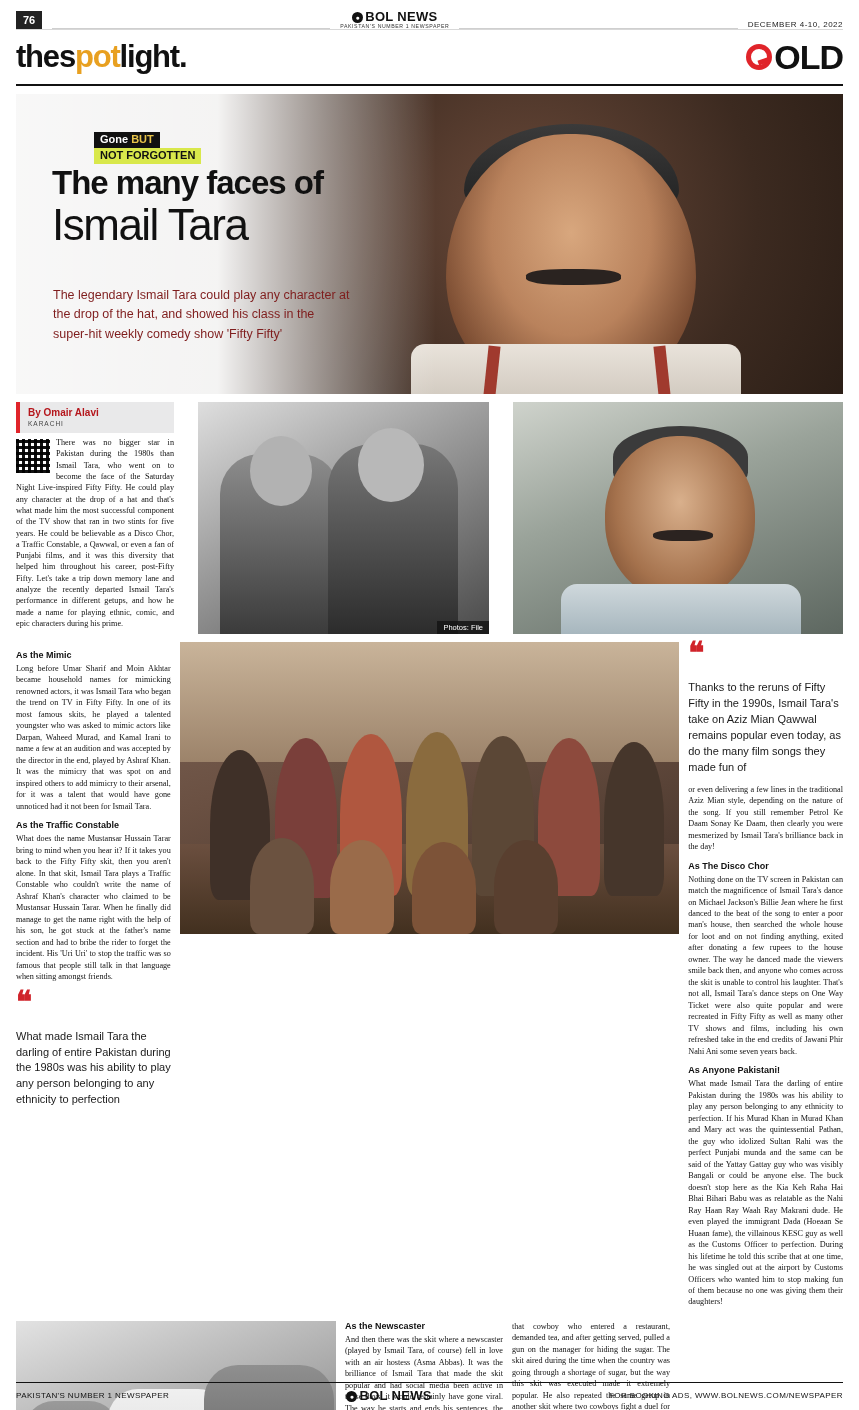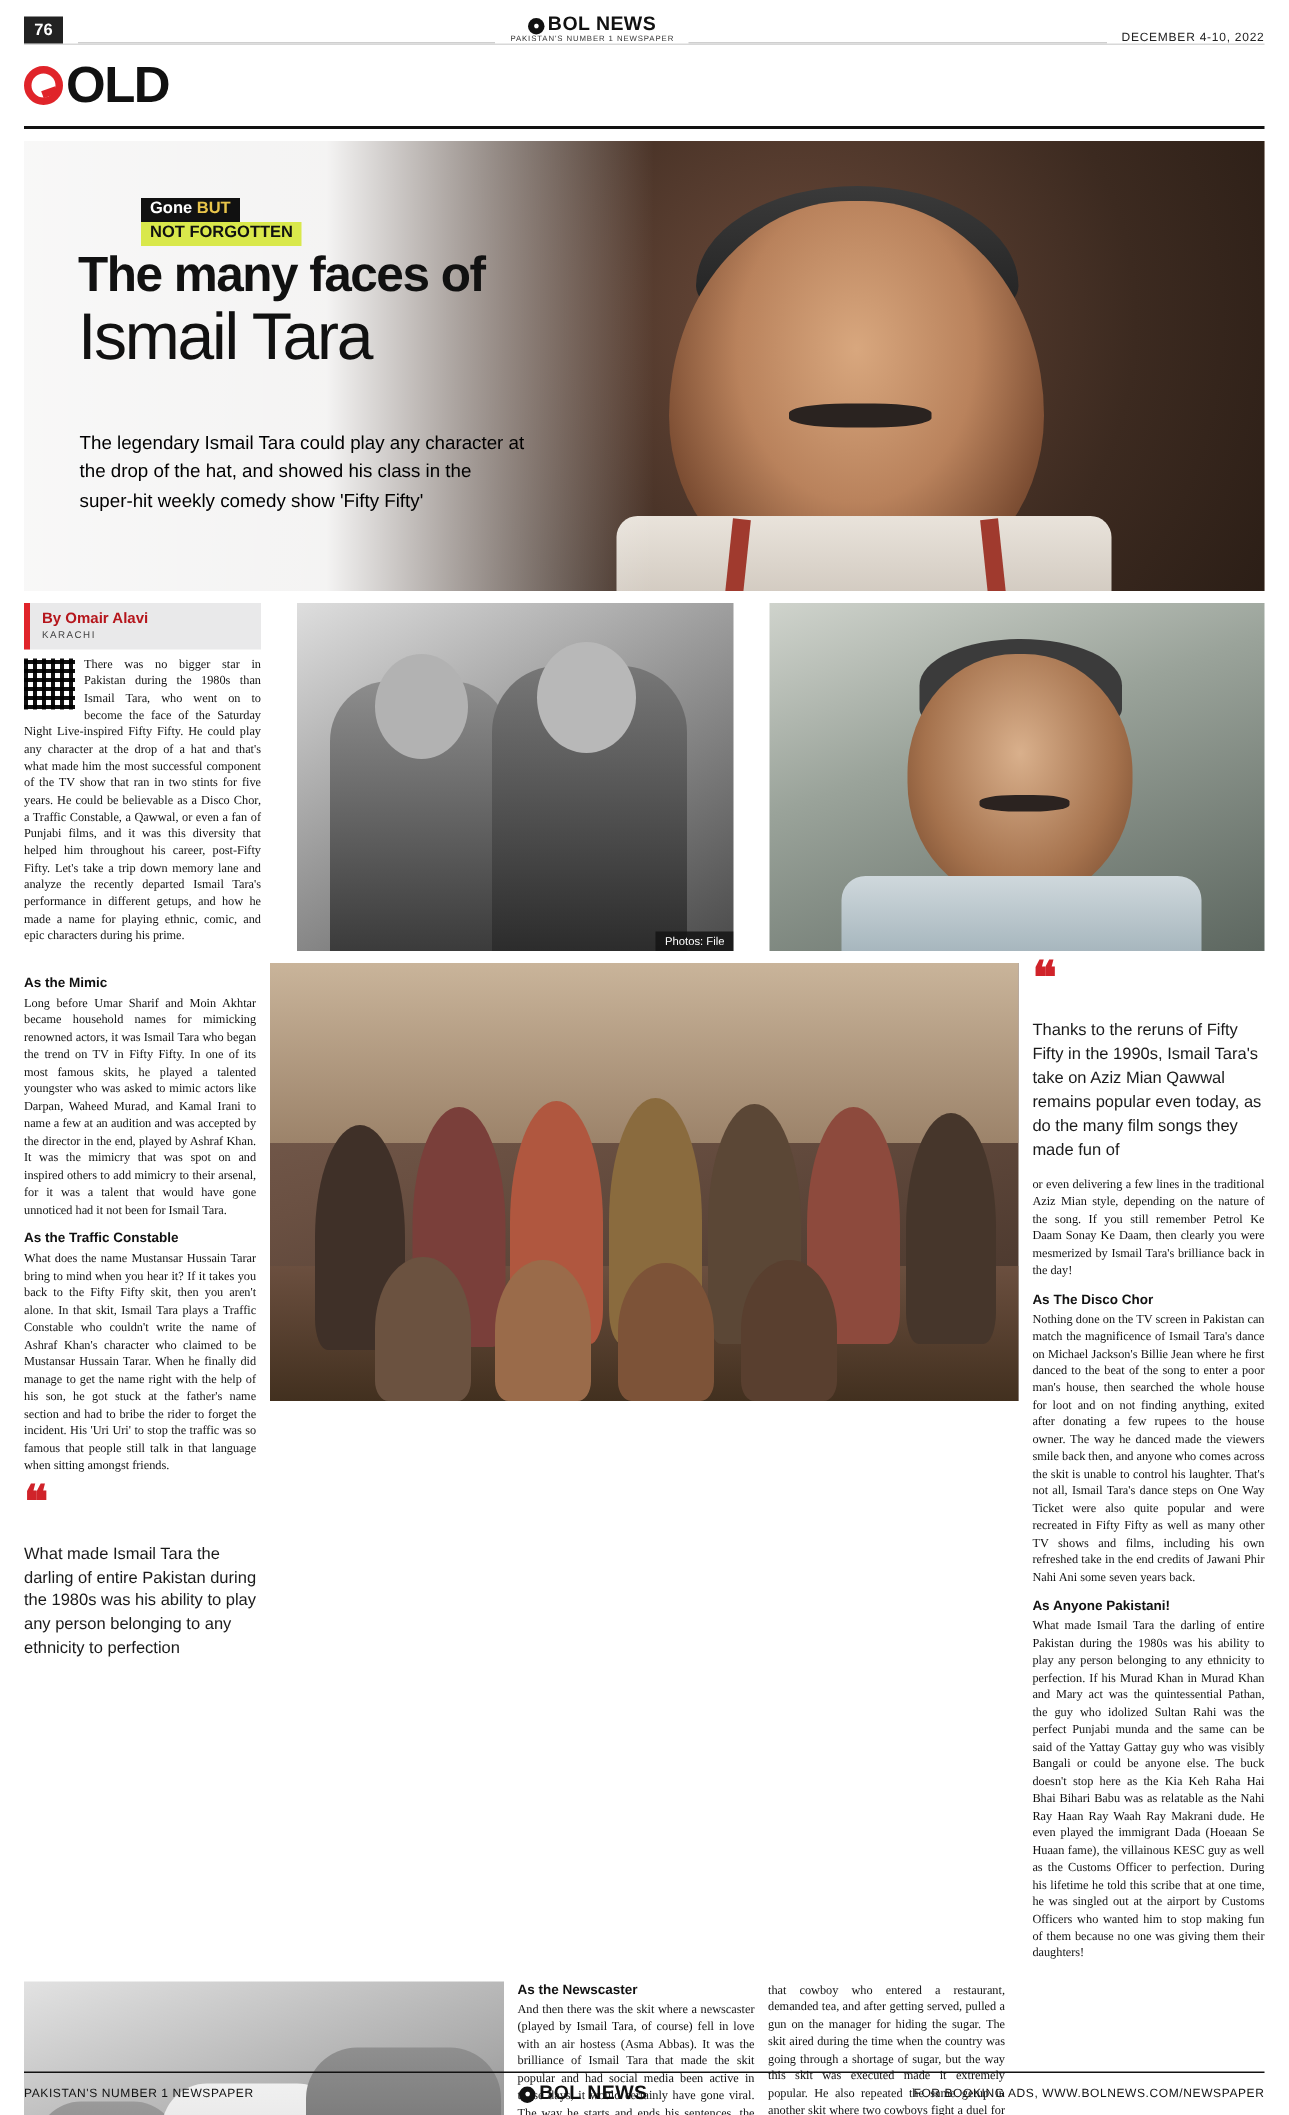--- a/index.html
+++ b/index.html
@@ -81,21 +81,21 @@
   .gone .l1 em{ color:#e8c44a; font-style:normal; }
   .gone .l2{ background:#d9e84b; color:#111; padding:1px 6px; display:inline-block; margin-top:0;}
   .hero-title{
     position:absolute; left:36px; top:72px; font-family:"Liberation Sans",sans-serif;
     line-height:1.0;
   }
   .hero-title .t1{ font-weight:bold; font-size:33px; letter-spacing:-1px; }
   .hero-title .t2{ font-size:44px; letter-spacing:-1.5px; margin-top:4px; }
   .hero-dek{
     position:absolute; left:37px; top:192px; width:300px;
-    font-family:"Liberation Sans",sans-serif; font-size:12.5px; line-height:1.55; color:#000000;
+    font-family:"Liberation Sans",sans-serif; font-size:12.5px; line-height:1.55; color:#7f1d1d;
   }
 
   
   .band2 { display:flex; gap:24px; margin-top:8px; height:232px; }
   .byline-col { width:158px; }
   .byline {
     background:#e9e9ea; border-left:4px solid #e0242a; padding:5px 7px 6px 8px;
   }
   .byline .by { font-family:"Liberation Sans",sans-serif; font-weight:bold; font-size:10px; color:#b5161c; }
   .byline .city { font-family:"Liberation Sans",sans-serif; font-size:6.5px; letter-spacing:1px; color:#444; margin-top:2px;}
@@ -180,20 +180,21 @@
     <div class="rule"></div>
     <div class="masthead-mini">
       <div class="bn"><span class="dot">●</span><span>BOL NEWS</span></div>
       <div class="sub">PAKISTAN'S NUMBER 1 NEWSPAPER</div>
     </div>
     <div class="rule"></div>
     <div class="topdate">DECEMBER 4-10, 2022</div>
   </div>
 
   <div class="brandrow">
+    <div class="spotlight"><span>thes</span><span class="amber">pot</span><span>light.</span></div>
     <div class="boldlogo">
       <span class="ring"></span>
       <span class="txt">OLD</span>
     </div>
   </div>
 
   <div class="hero">
     <div class="hero-photo">
       <div class="hero-hair"></div>
       <div class="hero-face"></div>

